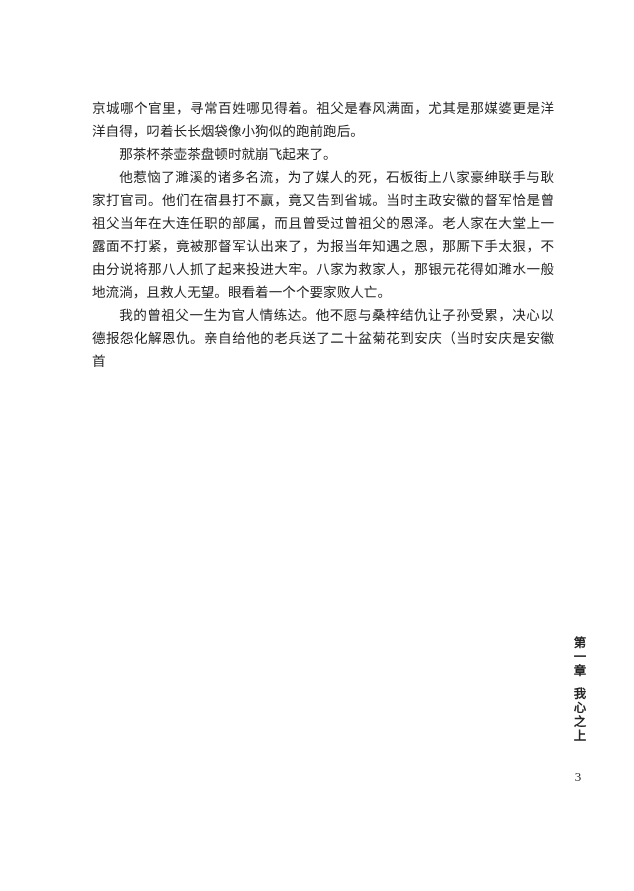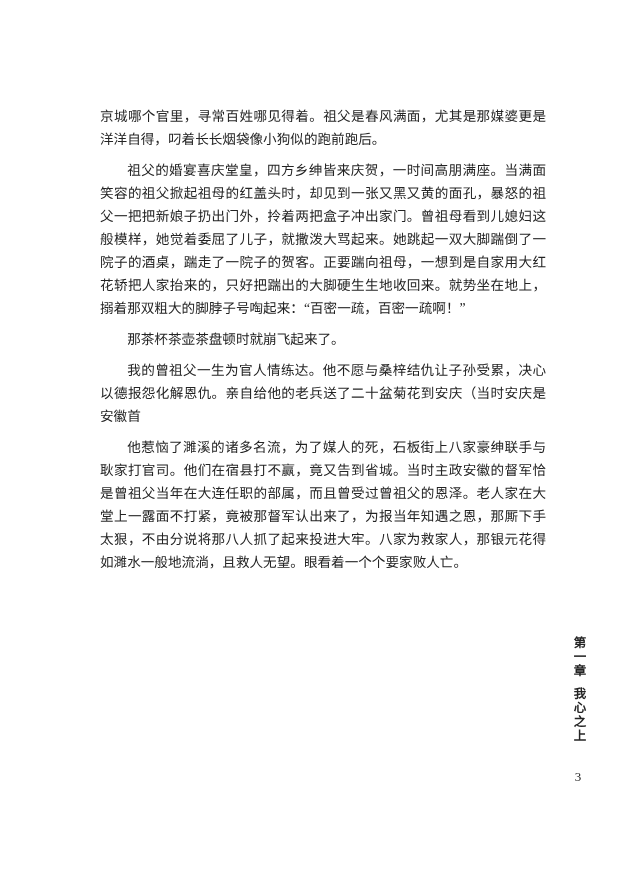--- a/index.html
+++ b/index.html
@@ -23,21 +23,21 @@
     top: 97px;
     width: 462px;
     font-size: 13.6px;
     line-height: 23px;
     color: #242424;
     text-align: justify;
     text-justify: inter-ideograph;
     letter-spacing: 0;
   }
   .para {
-    margin: 8px;
+    margin: 0;
     padding: 0;
   }
   .para.indent {
     text-indent: 2em;
   }
   .margin-col-label {
     position: absolute;
     writing-mode: vertical-rl;
     -webkit-writing-mode: vertical-rl;
     font-size: 12.5px;
@@ -60,24 +60,23 @@
   }
 </style>
 </head>
 <body>
 
 <div class="page">
 
   <main class="text-block">
 
   <p class="para">京城哪个官里，寻常百姓哪见得着。祖父是春风满面，尤其是那媒婆更是洋洋自得，叼着长长烟袋像小狗似的跑前跑后。</p>
-      <p class="para indent">祖父的婚宴喜庆堂皇，四方乡绅皆来庆贺，一时间高朋满座。当满面笑容的祖父掀起祖母的红盖头时，却见到一张又黑又黄的面孔，暴怒的祖父一把把新娘子扔出门外，拎着两把盒子冲出家门。曾祖母看到儿媳妇这般模样，她觉着委屈了儿子，就撒泼大骂起来。她跳起一双大脚踹倒了一院子的酒桌，踹走了一院子的贺客。正要踹向祖母，一想到是自家用大红花轿把人家抬来的，只好把踹出的大脚硬生生地收回来。就势坐在地上，搦着那双粗大的脚脖子号啕起来：“百密一疏，百密一疏啊！”</p>
       <p class="para indent">那茶杯茶壶茶盘顿时就崩飞起来了。</p>
+      <p class="para indent">他惹恼了濉溪的诸多名流，为了媒人的死，石板街上八家豪绅联手与耿家打官司。他们在宿县打不赢，竟又告到省城。当时主政安徽的督军恰是曾祖父当年在大连任职的部属，而且曾受过曾祖父的恩泽。老人家在大堂上一露面不打紧，竟被那督军认出来了，为报当年知遇之恩，那厮下手太狠，不由分说将那八人抓了起来投进大牢。八家为救家人，那银元花得如濉水一般地流淌，且救人无望。眼看着一个个要家败人亡。</p>
       <p class="para indent">我的曾祖父一生为官人情练达。他不愿与桑梓结仇让子孙受累，决心以德报怨化解恩仇。亲自给他的老兵送了二十盆菊花到安庆（当时安庆是安徽首</p>
-      <p class="para indent">他惹恼了濉溪的诸多名流，为了媒人的死，石板街上八家豪绅联手与耿家打官司。他们在宿县打不赢，竟又告到省城。当时主政安徽的督军恰是曾祖父当年在大连任职的部属，而且曾受过曾祖父的恩泽。老人家在大堂上一露面不打紧，竟被那督军认出来了，为报当年知遇之恩，那厮下手太狠，不由分说将那八人抓了起来投进大牢。八家为救家人，那银元花得如濉水一般地流淌，且救人无望。眼看着一个个要家败人亡。</p>
     </main>
 
   <div class="margin-col-label chapter-number">第一章</div>
 
   <div class="margin-col-label chapter-title">我心之上</div>
 
   <div class="page-number">3</div>
 
 </div>
 

